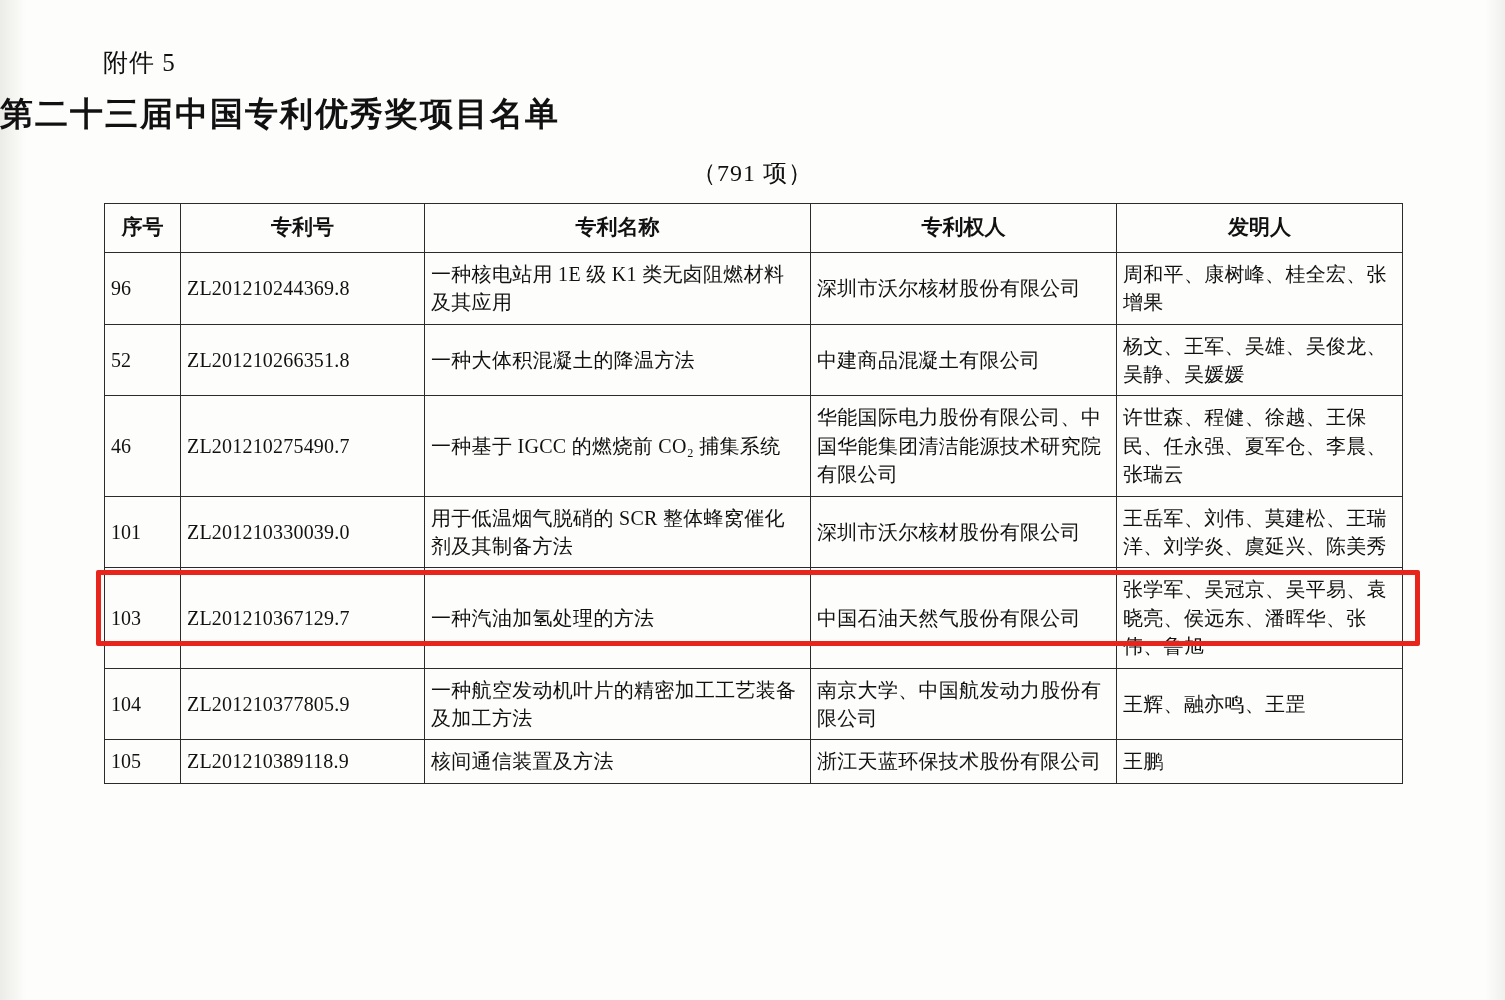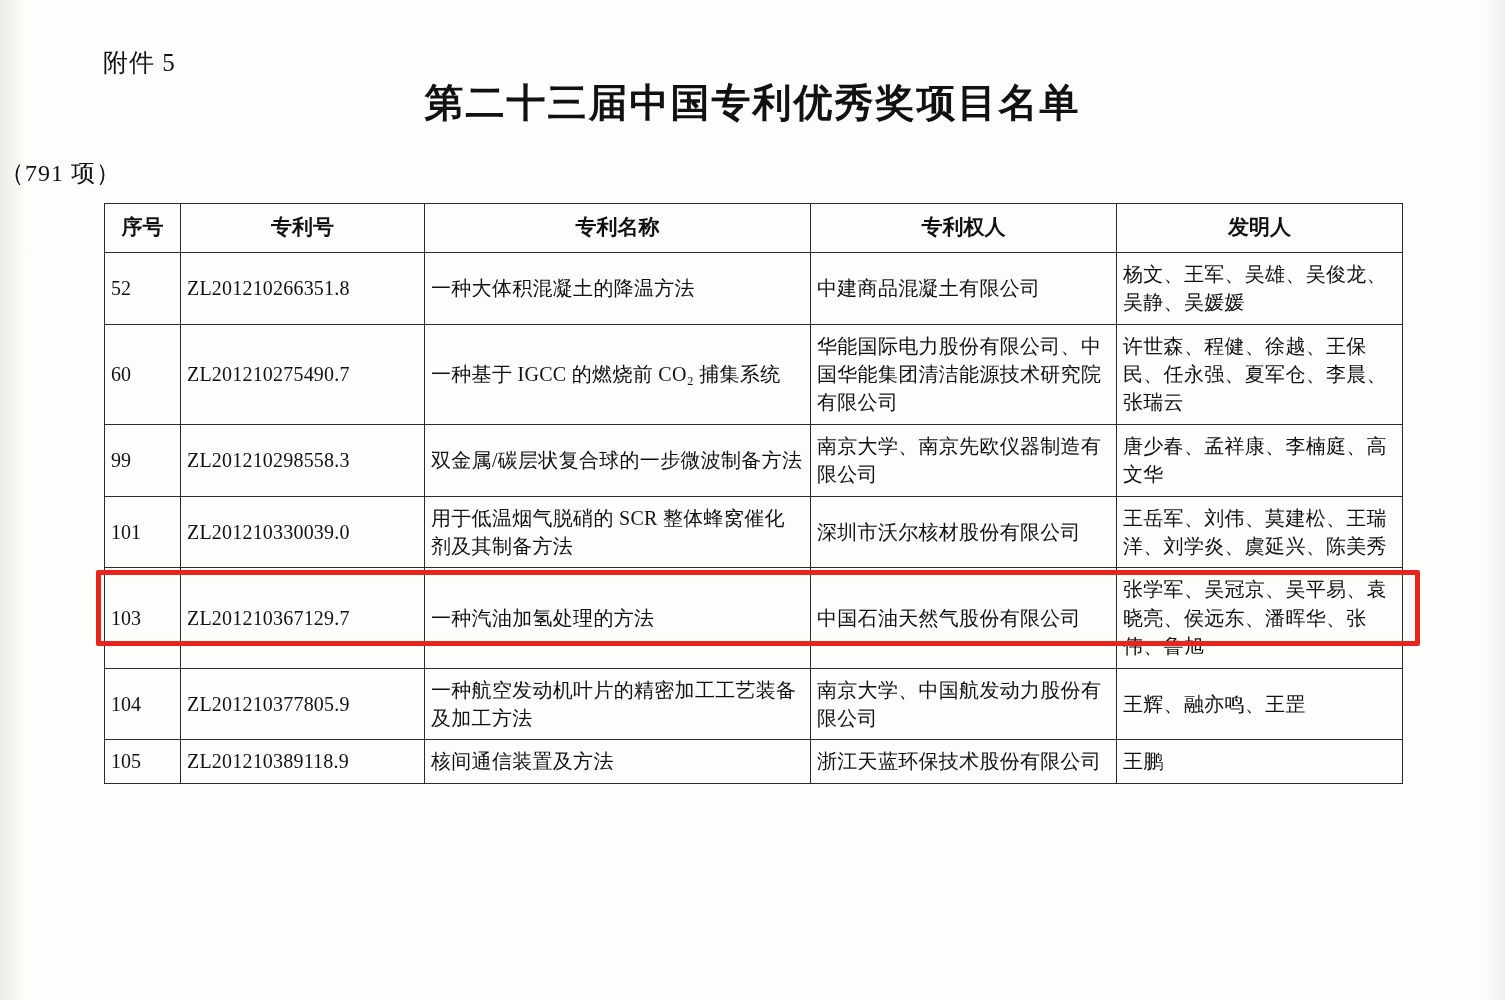--- a/index.html
+++ b/index.html
@@ -45,32 +45,33 @@
     top: 46px;
     font-size: 25px;
     letter-spacing: 1px;
     font-family: "Liberation Serif", "DejaVu Serif", serif;
   }
 
   .doc-title {
     position: absolute;
     left: 0;
     right: 0;
-    top: 76px;
-    text-align: center;
-    font-size: 39px;
+    top: 92px;
+    text-align: left;
+    font-size: 33px;
     font-weight: bold;
     letter-spacing: 2px;
     font-family: "DejaVu Serif", "Liberation Serif", serif;
   }
   .doc-subtitle {
     position: absolute;
     left: 0;
     right: 0;
     top: 157px;
+    text-align: center;
     font-size: 24px;
     letter-spacing: 1px;
   }
 
   .table-wrap {
     position: absolute;
     left: 104px;
     top: 203px;
     width: 1298px;
   }
@@ -145,39 +146,39 @@
         <tr>
           <th>序号</th>
           <th>专利号</th>
           <th>专利名称</th>
           <th>专利权人</th>
           <th>发明人</th>
         </tr>
       </thead>
       <tbody>
         <tr>
+          <td class="cell-no">96</td>
+          <td class="cell-num">ZL201210244369.8</td>
+          <td class="cell-name">一种核电站用 1E 级 K1 类无卤阻燃材料及其应用</td>
+          <td class="cell-owner">深圳市沃尔核材股份有限公司</td>
+          <td class="cell-inv">周和平、康树峰、桂全宏、张增果</td>
+        </tr>
+        <tr>
           <td class="cell-no">52</td>
           <td class="cell-num">ZL201210266351.8</td>
           <td class="cell-name">一种大体积混凝土的降温方法</td>
           <td class="cell-owner">中建商品混凝土有限公司</td>
           <td class="cell-inv">杨文、王军、吴雄、吴俊龙、吴静、吴媛媛</td>
         </tr>
         <tr>
-          <td class="cell-no">60</td>
+          <td class="cell-no">46</td>
           <td class="cell-num">ZL201210275490.7</td>
           <td class="cell-name">一种基于 IGCC 的燃烧前 CO₂ 捕集系统</td>
           <td class="cell-owner">华能国际电力股份有限公司、中国华能集团清洁能源技术研究院有限公司</td>
           <td class="cell-inv">许世森、程健、徐越、王保民、任永强、夏军仓、李晨、张瑞云</td>
-        </tr>
-        <tr>
-          <td class="cell-no">99</td>
-          <td class="cell-num">ZL201210298558.3</td>
-          <td class="cell-name">双金属/碳层状复合球的一步微波制备方法</td>
-          <td class="cell-owner">南京大学、南京先欧仪器制造有限公司</td>
-          <td class="cell-inv">唐少春、孟祥康、李楠庭、高文华</td>
         </tr>
         <tr>
           <td class="cell-no">101</td>
           <td class="cell-num">ZL201210330039.0</td>
           <td class="cell-name">用于低温烟气脱硝的 SCR 整体蜂窝催化剂及其制备方法</td>
           <td class="cell-owner">深圳市沃尔核材股份有限公司</td>
           <td class="cell-inv">王岳军、刘伟、莫建松、王瑞洋、刘学炎、虞延兴、陈美秀</td>
         </tr>
         <tr>
           <td class="cell-no">103</td>

